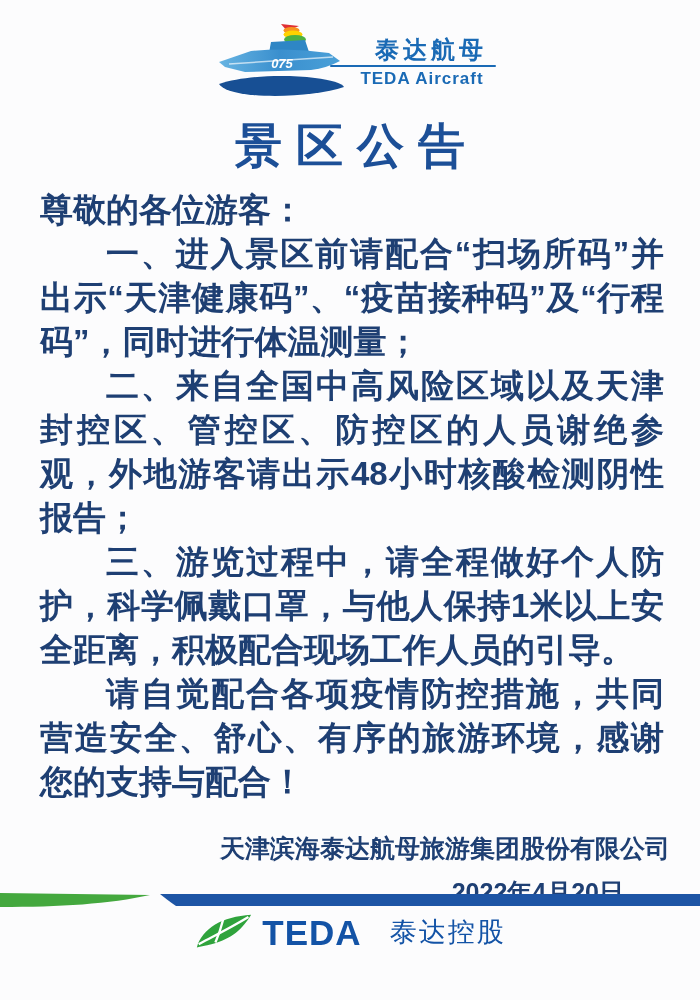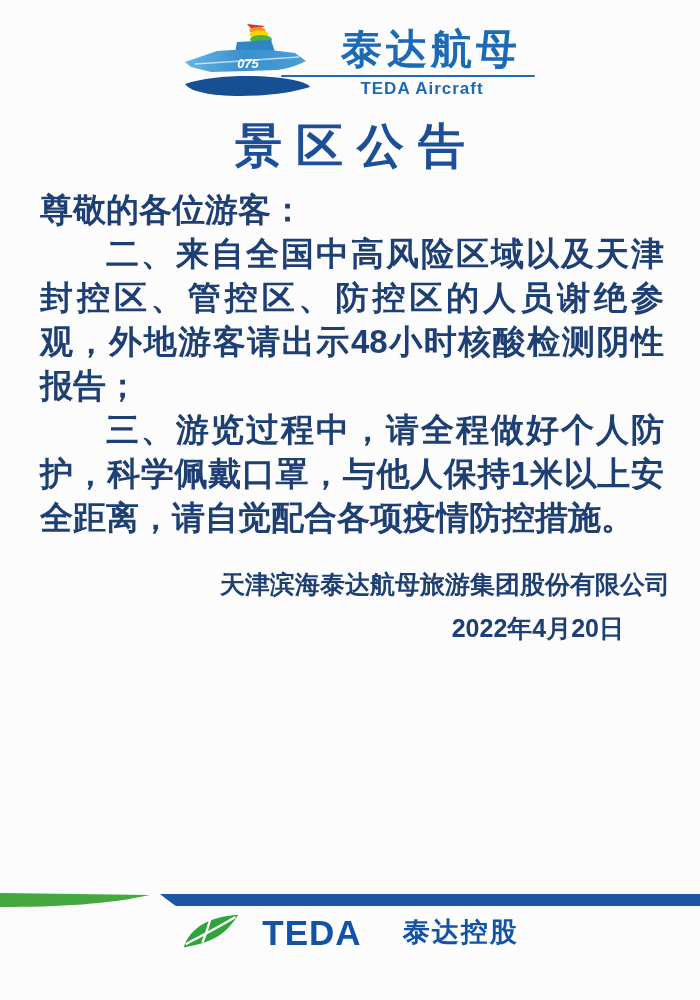--- a/index.html
+++ b/index.html
@@ -12,21 +12,21 @@
     overflow:hidden;
   }
   
   .header{
     display:flex;justify-content:center;align-items:center;
     padding-top:24px;gap:6px;
   }
   .ship-svg{width:138px;height:76px;flex:0 0 auto;}
   .brand{display:flex;flex-direction:column;align-items:center;margin-top:2px;}
   .brand-cn{
-    font-size:41px;font-weight:900;color:#1a6ab5;
+    font-size:24px;font-weight:900;color:#1a6ab5;
     letter-spacing:4px;line-height:1.1;white-space:nowrap;margin-left:18px;
   }
   .brand-line{
     width:128%;height:2px;background:#1a6ab5;margin:2px 0 2px -14%;
     border-radius:2px;
   }
   .brand-en{
     font-size:17px;font-weight:bold;color:#1a6ab5;
     letter-spacing:1px;white-space:nowrap;
   }
@@ -49,29 +49,29 @@
     margin-top:22px;
     font-size:25px;font-weight:bold;color:#1e3f73;line-height:44px;
   }
   .signature .company{text-align:right;padding-right:30px;padding-left:36px;}
   .signature .date{text-align:right;padding-right:76px;}
   
   .footer{position:absolute;left:0;right:0;top:892px;}
   .band-svg{display:block;width:700px;height:16px;}
   .footer-brand{
     display:flex;justify-content:center;align-items:center;
-    margin-top:5px;gap:21px;
+    margin-top:5px;gap:8px;
   }
   .leaf-svg{width:60px;height:38px;flex:0 0 auto;}
   .footer-en{
     font-size:35px;font-weight:900;color:#1353a6;
     letter-spacing:1px;line-height:1;
   }
   .footer-cn{
-    font-size:27px;font-weight:700;color:#1353a6;
+    font-size:27px;font-weight:400;color:#1353a6;
     letter-spacing:2px;margin-left:20px;line-height:1;
   }
 </style>
 </head>
 <body>
 
 <div class="page">
 
   <div class="header">
     <svg class="ship-svg" viewBox="0 0 134 76" aria-hidden="true">
@@ -100,22 +100,24 @@
       <div class="brand-cn">泰达航母</div>
       <div class="brand-line"></div>
       <div class="brand-en">TEDA Aircraft</div>
     </div>
   </div>
 
   <h1 class="title">景区公告</h1>
 
   <main class="body">
     <p>尊敬的各位游客：</p>
+    <p class="indent">一、进入景区前请配合“扫场所码”并出示“天津健康码”、“疫苗接种码”及“行程码”，同时进行体温测量；</p>
     <p class="indent">二、来自全国中高风险区域以及天津封控区、管控区、防控区的人员谢绝参观，外地游客请出示48小时核酸检测阴性报告；</p>
-    <p class="indent">三、游览过程中，请全程做好个人防护，科学佩戴口罩，与他人保持1米以上安全距离，请自觉配合各项疫情防控措施。</p>
+    <p class="indent">三、游览过程中，请全程做好个人防护，科学佩戴口罩，与他人保持1米以上安全距离，积极配合现场工作人员的引导。</p>
+    <p class="indent">请自觉配合各项疫情防控措施，共同营造安全、舒心、有序的旅游环境，感谢您的支持与配合！</p>
   </main>
 
   <div class="signature">
     <div class="company">天津滨海泰达航母旅游集团股份有限公司</div>
     <div class="date">2022年4月20日</div>
   </div>
 
   <div class="footer">
     <svg class="band-svg" viewBox="0 0 700 16" preserveAspectRatio="none" aria-hidden="true">
       <path d="M0,1 L150,3 C110,12 60,15 0,15 Z" fill="#44a83e"></path>

